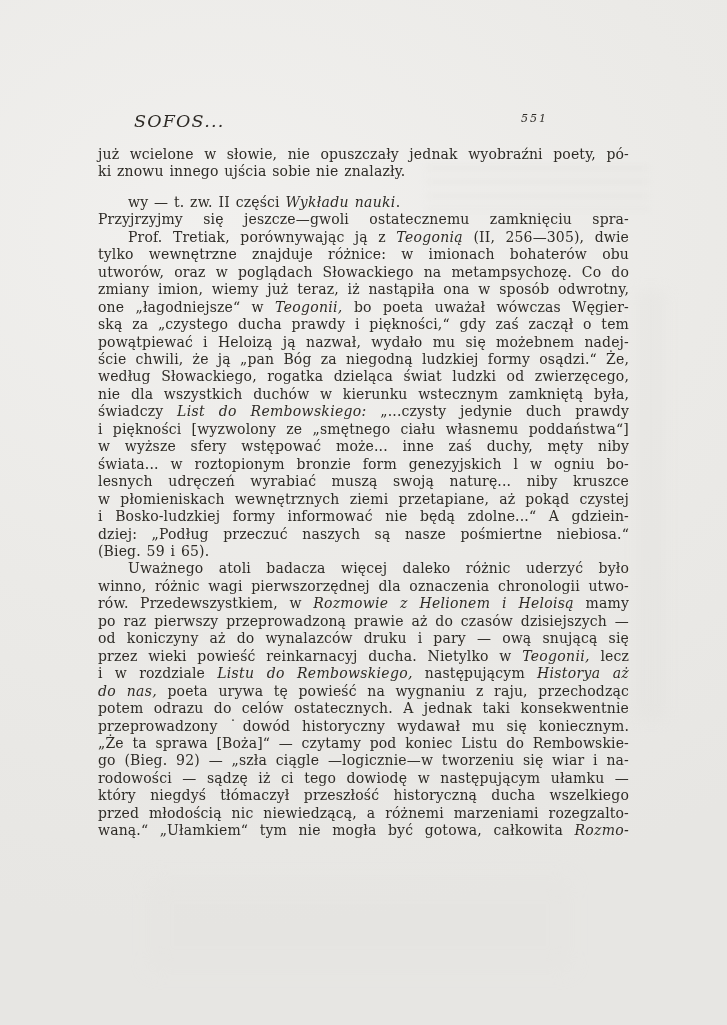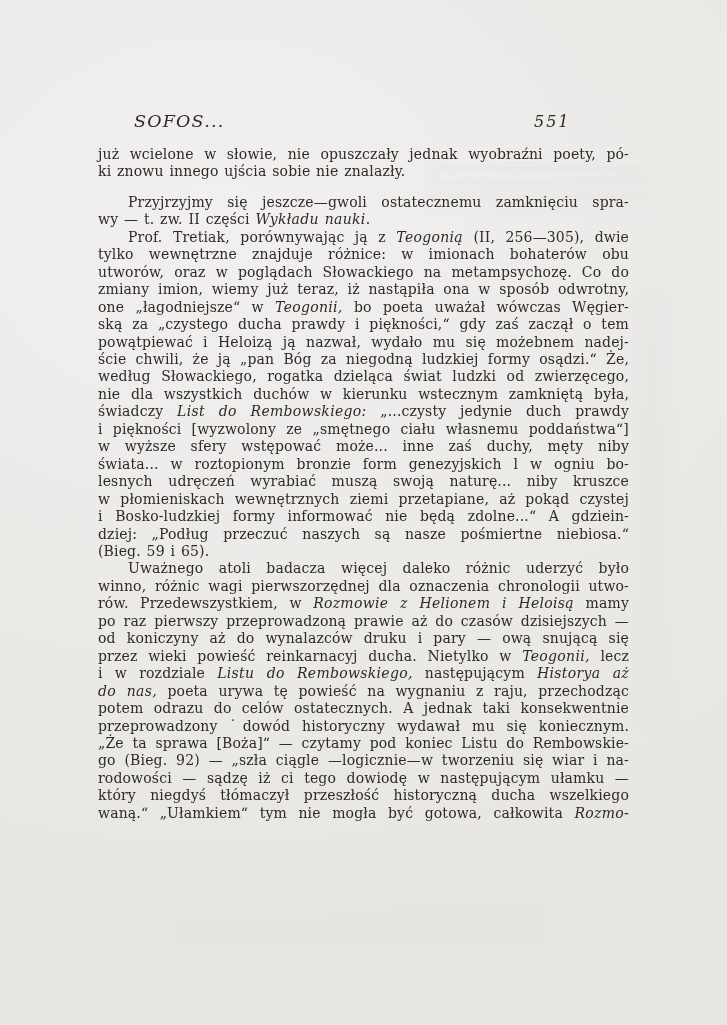--- a/index.html
+++ b/index.html
@@ -29,21 +29,21 @@
     background: #e2e1de; opacity: 0.25; filter: blur(10px);
   }
   .running-head {
     position: absolute;
     left: 110px; top: 111px; right: 97px; height: 24px;
     font-style: italic;
     font-size: 17.5px;
     letter-spacing: 1.2px;
   }
   .running-title { position: absolute; left: 4px; top: 0; margin-left: 20px; }
-  .page-number { position: absolute; left: 424px; top: 1px; font-size: 16px; letter-spacing: 2px; }
+  .page-number { position: absolute; left: 411px; top: 1px; font-size: 11px; letter-spacing: 2px; }
   .body-text {
     position: absolute;
     left: 98px; top: 146px;
     width: 531px;
   }
   .para { margin: 0; }
   .para.gap { margin-bottom: 13px; }
   .line {
     font-size: 14px;
     line-height: 17.45px;
@@ -69,22 +69,22 @@
     <span class="running-title">SOFOS...</span>
     <span class="page-number">551</span>
   </div>
 
   <div class="body-text">
       <div class="para gap">
         <div class="line"><span>już wcielone w słowie, nie opuszczały jednak wyobraźni poety, pó-</span></div>
         <div class="line short"><span>ki znowu innego ujścia sobie nie znalazły.</span></div>
       </div>
       <div class="para indent">
+        <div class="line short"><span>wy — t. zw. II części </span><em>Wykładu nauki</em><span>.</span></div>
         <div class="line"><span>Przyjrzyjmy się jeszcze—gwoli ostatecznemu zamknięciu spra-</span></div>
-        <div class="line short"><span>wy — t. zw. II części </span><em>Wykładu nauki</em><span>.</span></div>
       </div>
       <div class="para indent">
         <div class="line"><span>Prof. Tretiak, porównywając ją z </span><em>Teogonią</em><span> (II, 256—305), dwie</span></div>
         <div class="line"><span>tylko wewnętrzne znajduje różnice: w imionach bohaterów obu</span></div>
         <div class="line"><span>utworów, oraz w poglądach Słowackiego na metampsychozę. Co do</span></div>
         <div class="line"><span>zmiany imion, wiemy już teraz, iż nastąpiła ona w sposób odwrotny,</span></div>
         <div class="line"><span>one „łagodniejsze“ w </span><em>Teogonii,</em><span> bo poeta uważał wówczas Węgier-</span></div>
         <div class="line"><span>ską za „czystego ducha prawdy i piękności,“ gdy zaś zaczął o tem</span></div>
         <div class="line"><span>powątpiewać i Heloizą ją nazwał, wydało mu się możebnem nadej-</span></div>
         <div class="line"><span>ście chwili, że ją „pan Bóg za niegodną ludzkiej formy osądzi.“ Że,</span></div>
@@ -108,16 +108,17 @@
         <div class="line"><span>od koniczyny aż do wynalazców druku i pary — ową snującą się</span></div>
         <div class="line"><span>przez wieki powieść reinkarnacyj ducha. Nietylko w </span><em>Teogonii,</em><span> lecz</span></div>
         <div class="line"><span>i w rozdziale </span><em>Listu do Rembowskiego,</em><span> następującym </span><em>Historya aż</em></div>
         <div class="line"><em>do nas,</em><span> poeta urywa tę powieść na wygnaniu z raju, przechodząc</span></div>
         <div class="line"><span>potem odrazu do celów ostatecznych. A jednak taki konsekwentnie</span></div>
         <div class="line"><span>przeprowadzony ˙dowód historyczny wydawał mu się koniecznym.</span></div>
         <div class="line"><span>„Że ta sprawa [Boża]“ — czytamy pod koniec Listu do Rembowskie-</span></div>
         <div class="line"><span>go (Bieg. 92) — „szła ciągle —logicznie—w tworzeniu się wiar i na-</span></div>
         <div class="line"><span>rodowości — sądzę iż ci tego dowiodę w następującym ułamku —</span></div>
         <div class="line"><span>który niegdyś tłómaczył przeszłość historyczną ducha wszelkiego</span></div>
+        <div class="line"><span>przed młodością nic niewiedzącą, a różnemi marzeniami rozegzalto-</span></div>
         <div class="line"><span>waną.“ „Ułamkiem“ tym nie mogła być gotowa, całkowita </span><em>Rozmo-</em></div>
       </div>
     </div>
 </div>
 
 </body></html>

